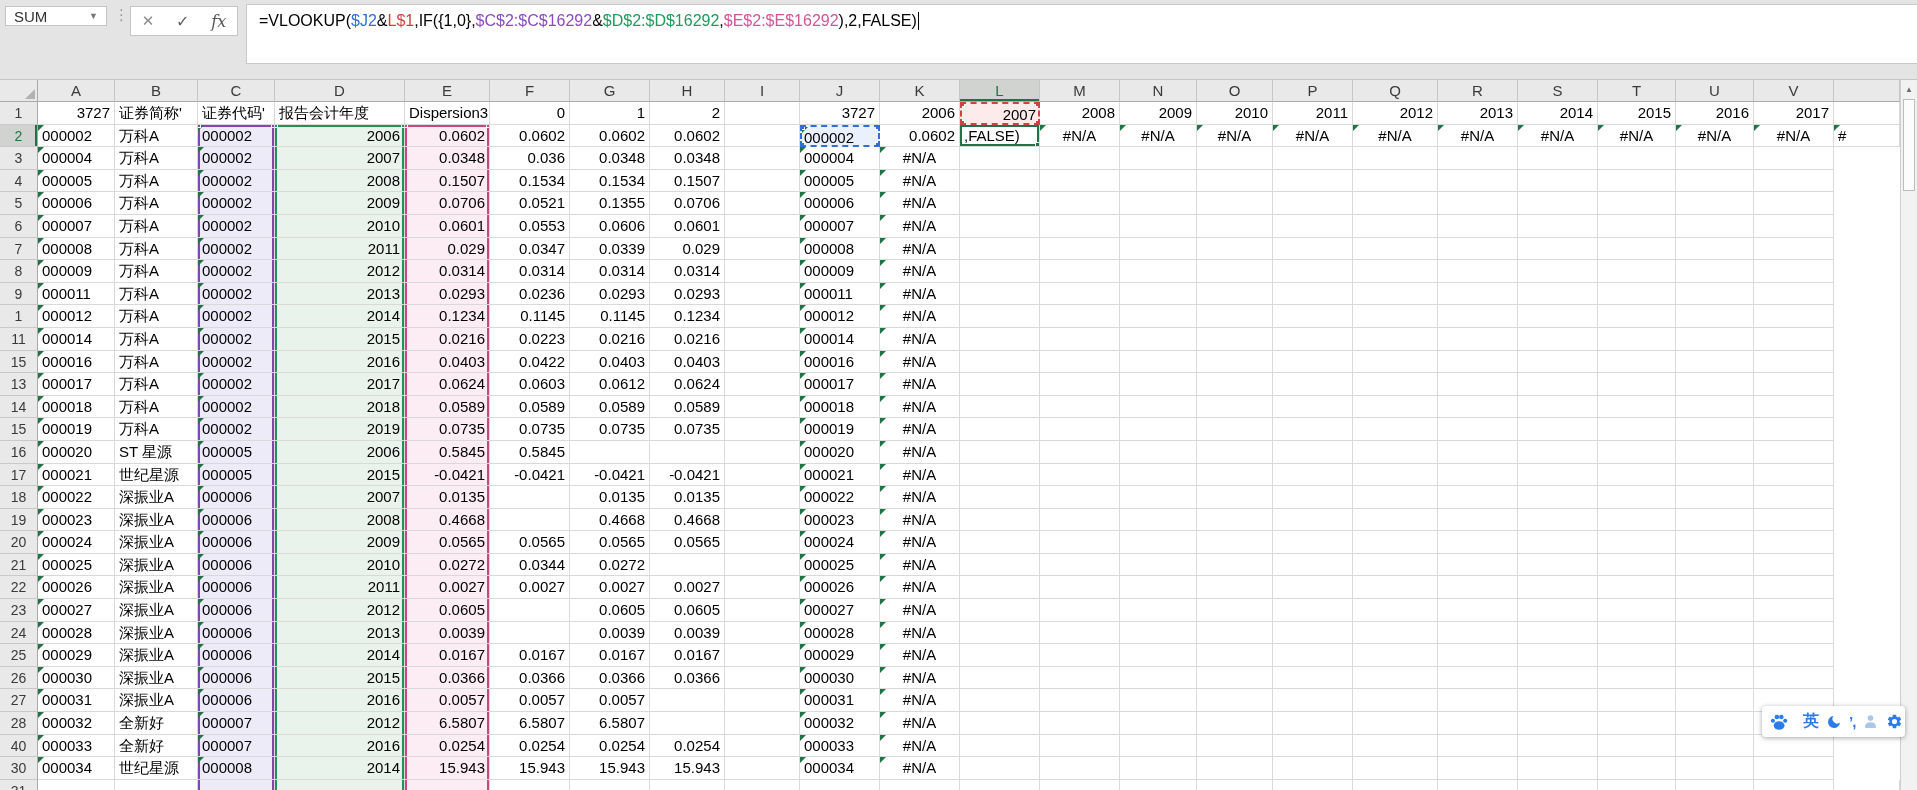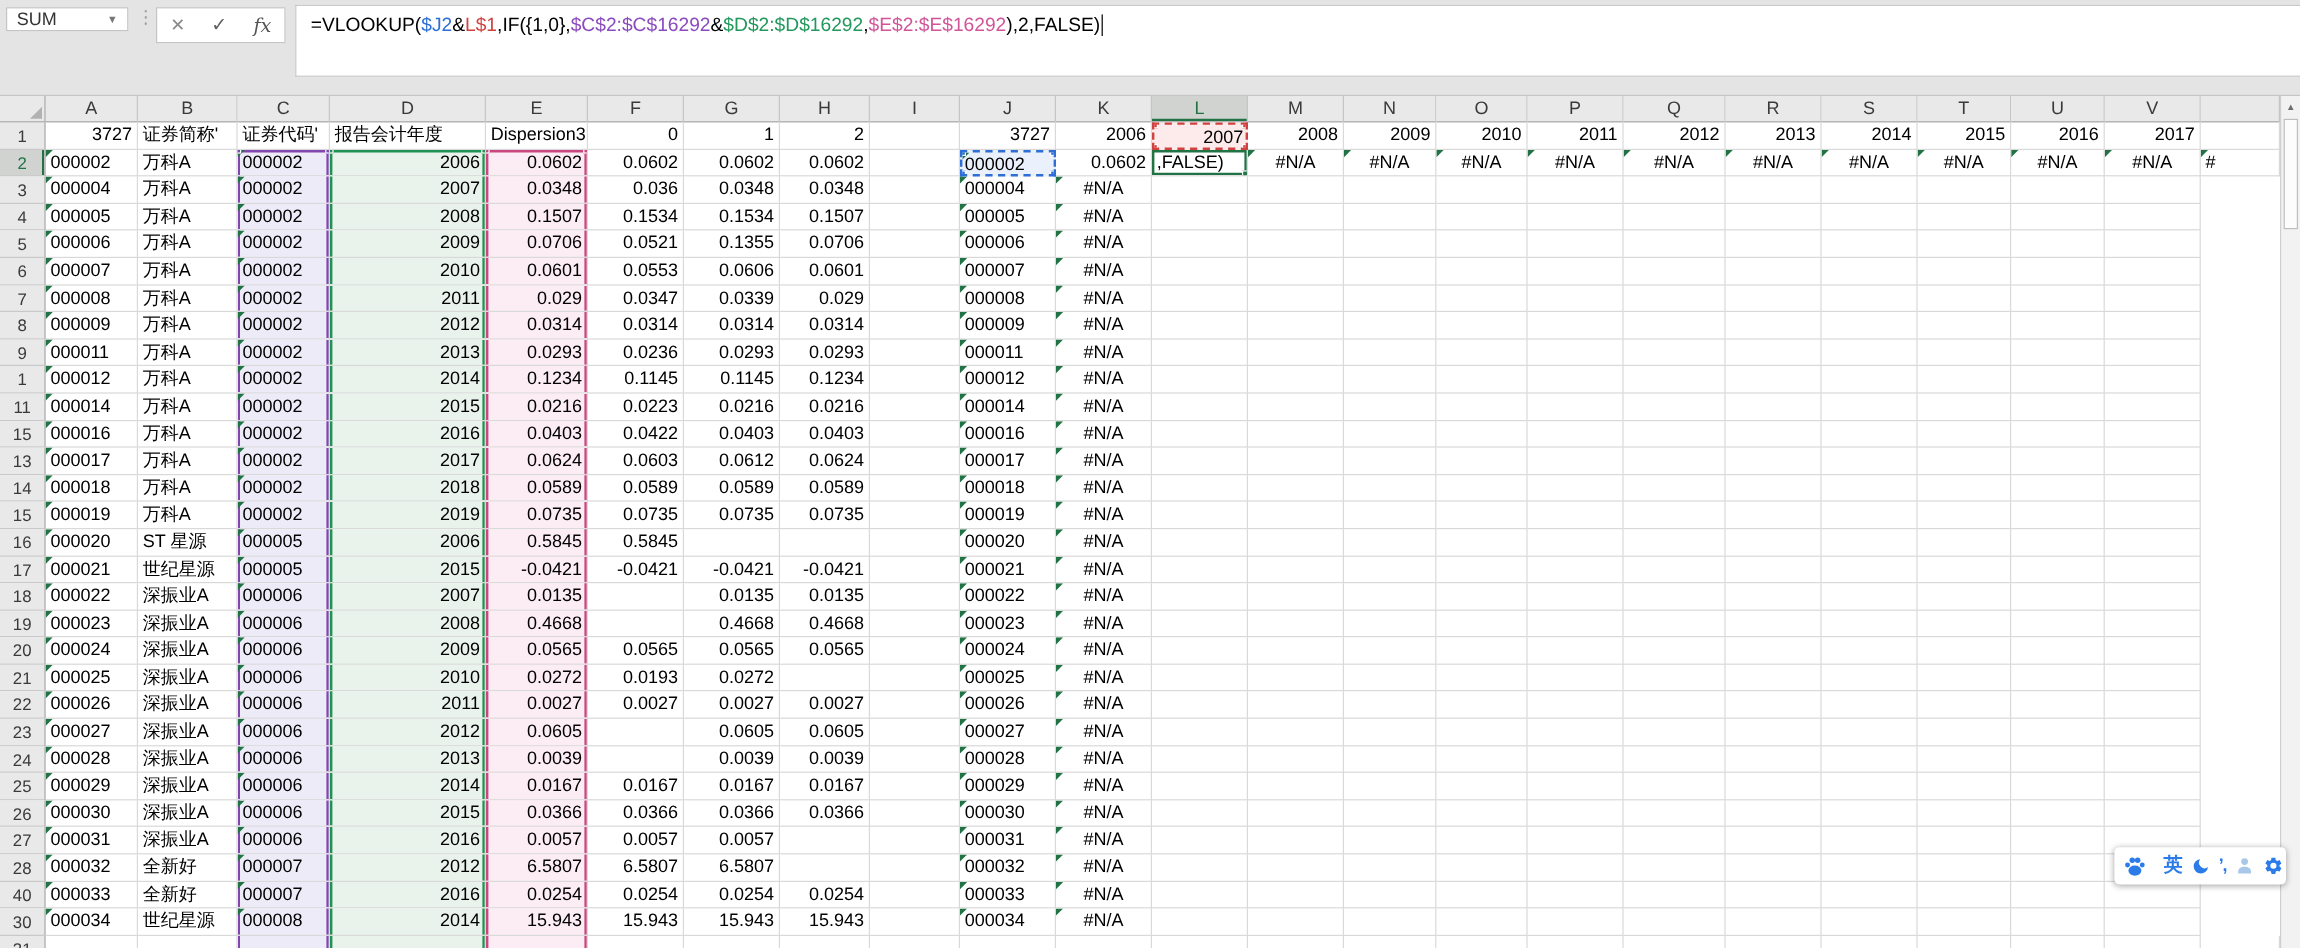--- a/index.html
+++ b/index.html
@@ -610,21 +610,21 @@
         <div class="cell ar" style="width: 78px; min-width: 78px;"></div>
         <div class="cell ar" style="width: 80px; min-width: 80px;"></div>
       </div>
       <div class="grid-row">
         <div class="rowheader">21</div>
         <div class="cell al tri" style="width: 77px; min-width: 77px;">000025</div>
         <div class="cell al" style="width: 83px; min-width: 83px;">深振业A</div>
         <div class="cell al rc tri" style="width: 77px; min-width: 77px;">000006</div>
         <div class="cell ar rd" style="width: 130px; min-width: 130px;">2010</div>
         <div class="cell ar re" style="width: 85px; min-width: 85px;">0.0272</div>
-        <div class="cell ar" style="width: 80px; min-width: 80px;">0.0193</div>
+        <div class="cell ar" style="width: 80px; min-width: 80px;">0.0344</div>
         <div class="cell ar" style="width: 80px; min-width: 80px;">0.0272</div>
         <div class="cell ar" style="width: 75px; min-width: 75px;"></div>
         <div class="cell ar" style="width: 75px; min-width: 75px;"></div>
         <div class="cell al tri" style="width: 80px; min-width: 80px;">000025</div>
         <div class="cell ac tri" style="width: 80px; min-width: 80px;">#N/A</div>
         <div class="cell ar" style="width: 80px; min-width: 80px;"></div>
         <div class="cell ar" style="width: 80px; min-width: 80px;"></div>
         <div class="cell ar" style="width: 77px; min-width: 77px;"></div>
         <div class="cell ar" style="width: 76px; min-width: 76px;"></div>
         <div class="cell ar" style="width: 80px; min-width: 80px;"></div>

